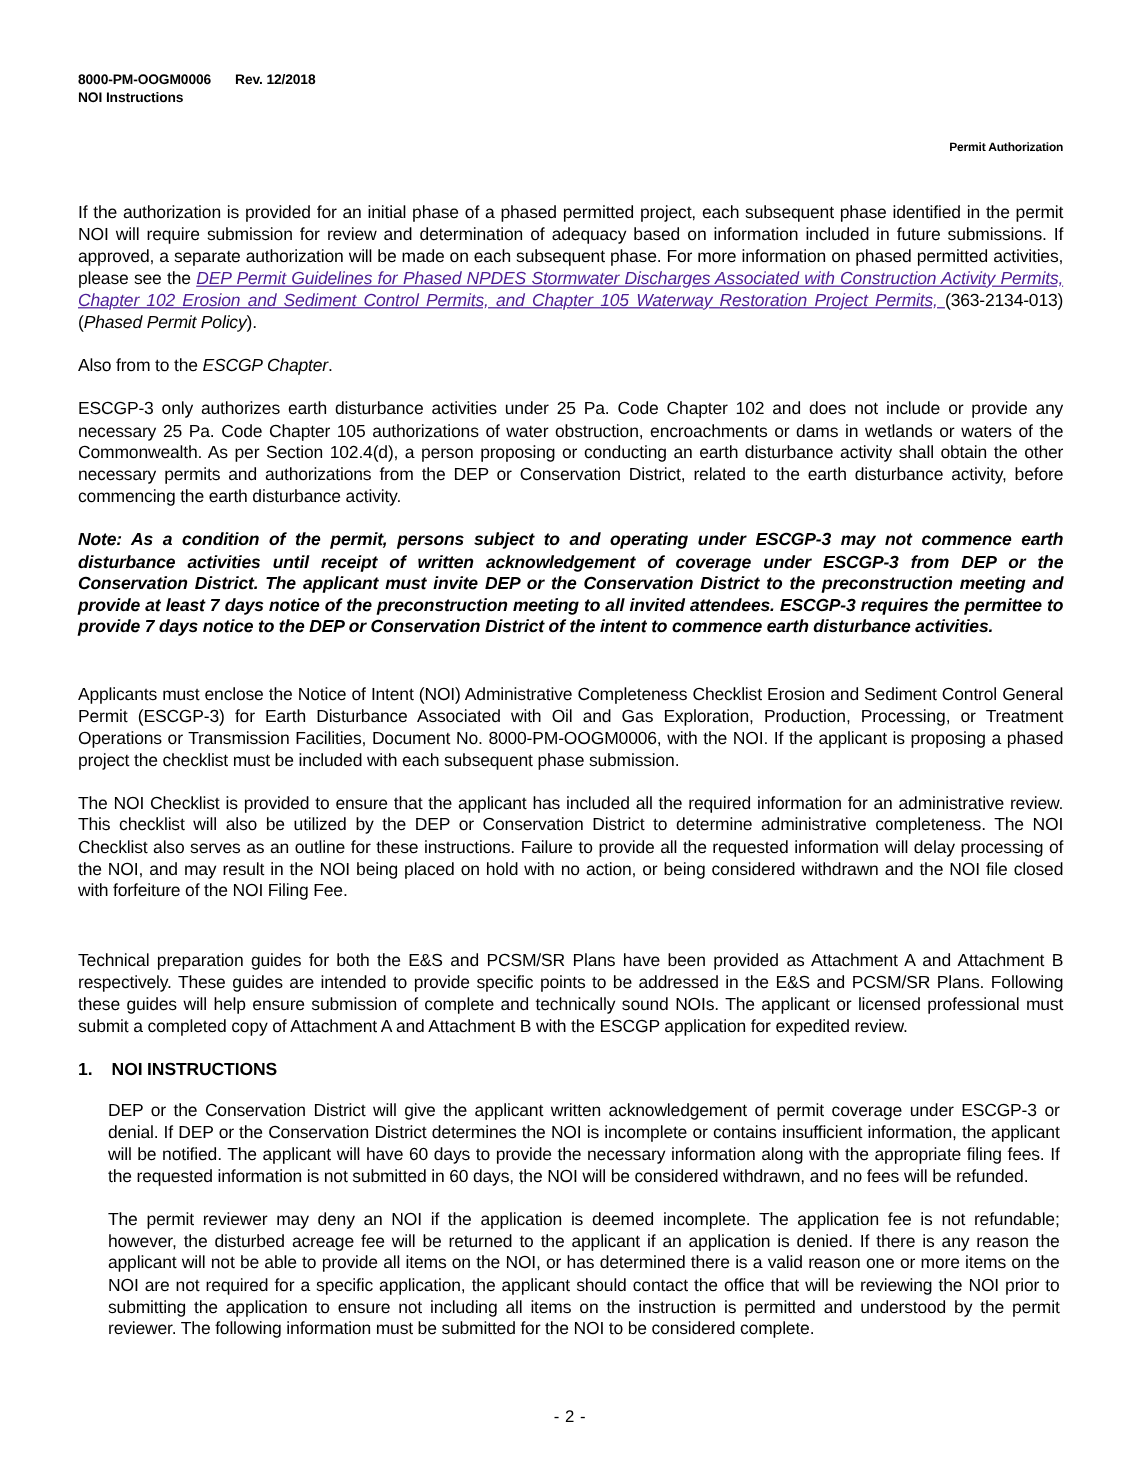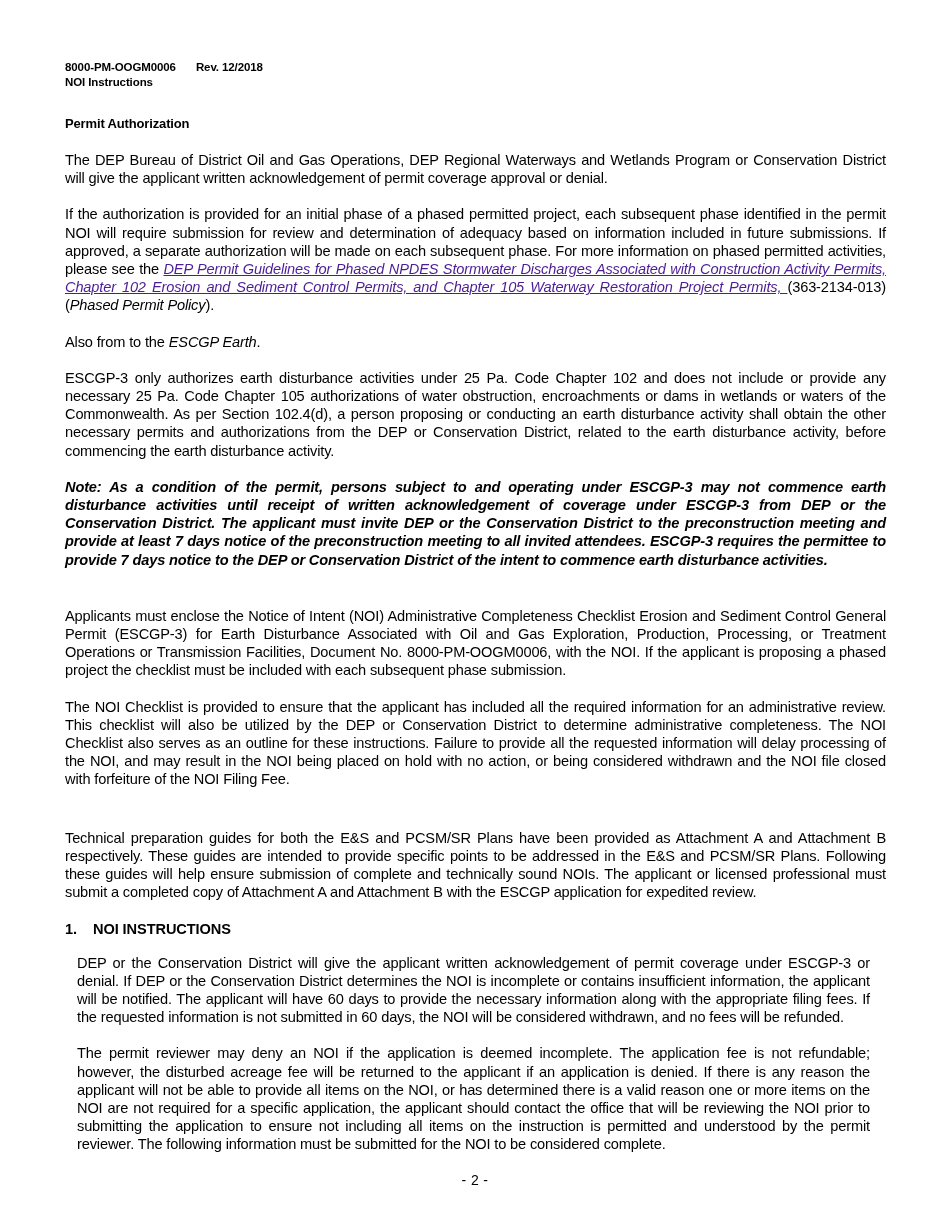--- a/index.html
+++ b/index.html
@@ -35,26 +35,27 @@
     line-height: 14.5px;
     letter-spacing: -0.1px;
     margin-bottom: 0;
   }
   .doc-header .form-no  { display: inline; }
   .doc-header .rev      { display: inline; margin-left: 20px; }
   .doc-header .subtitle { display: block; }
 
   
   h2.section-heading {
-    font-size: 13px;
+    font-size: 10px;
     font-weight: bold;
     line-height: 18px;
     margin: 0;
     padding: 0;
     letter-spacing: -0.15px;
+    text-align: right;
   }
 
   
   p.body {
     font-size: 14.6px;
     line-height: 18.2px;
     margin: 0;
     padding: 0;
     text-align: justify;
     letter-spacing: -0.15px;
@@ -87,21 +88,21 @@
     font-weight: bold;
     line-height: 18px;
   }
   .numbered .numtitle {
     font-size: 14.6px;
     font-weight: bold;
     line-height: 18px;
     letter-spacing: -0.1px;
   }
   .indented {
-    margin-left: 12px;
+    margin-left: 25px;
     width: 793px;
   }
 
   
   .page-footer {
     position: absolute;
     left: 0;
     right: 0;
     top: 1172px;
     text-align: center;
@@ -121,29 +122,28 @@
       <span class="form-no">8000-PM-OOGM0006</span><span class="rev">Rev. 12/2018</span>
       <span class="subtitle">NOI Instructions</span>
     </div>
 
     <div class="sp-26"></div>
 
     <h2 class="section-heading">Permit Authorization</h2>
 
     <div class="sp-18"></div>
 
-    <p class="body">The DEP Bureau of District Oil and Gas Operations, DEP Regional Waterways and Wetlands Program or Conservation District will give the applicant written acknowledgement of permit coverage approval or denial.</p>
 
     <div class="sp-18"></div>
 
     <p class="body"><span>If the authorization is provided for an initial phase of a phased permitted project, each subsequent phase identified in the permit NOI will require submission for review and determination of adequacy based on information included in future submissions.  If approved, a separate authorization will be made on each subsequent phase.  For more information on phased permitted activities, please see the </span><a class="link" href="#">DEP Permit Guidelines for Phased NPDES Stormwater Discharges Associated with Construction Activity Permits, Chapter 102 Erosion and Sediment Control Permits, and Chapter 105 Waterway Restoration Project Permits, </a><span> (363-2134-013) (</span><span class="ital">Phased Permit Policy</span><span>).</span></p>
 
     <div class="sp-18"></div>
 
-    <p class="body nojust"><span>Also from to the </span><span class="ital">ESCGP Earth</span><span>.</span></p>
+    <p class="body nojust"><span>Also from to the </span><span class="ital">ESCGP Chapter</span><span>.</span></p>
 
     <div class="sp-18"></div>
 
     <p class="body">ESCGP-3 only authorizes earth disturbance activities under 25 Pa. Code Chapter 102 and does not include or provide any necessary 25 Pa. Code Chapter 105 authorizations of water obstruction, encroachments or dams in wetlands or waters of the Commonwealth.  As per Section 102.4(d), a person proposing or conducting an earth disturbance activity shall obtain the other necessary permits and authorizations from the DEP or Conservation District, related to the earth disturbance activity, before commencing the earth disturbance activity.</p>
 
     <div class="sp-18"></div>
 
     <p class="body bold">Note:  As a condition of the permit, persons subject to and operating under ESCGP-3 may not commence earth disturbance activities until receipt of written acknowledgement of coverage under ESCGP-3 from DEP or the Conservation District.  The applicant must invite DEP or the Conservation District to the preconstruction meeting and provide at least 7 days notice of the preconstruction meeting to all invited attendees.  ESCGP-3 requires the permittee to provide 7 days notice to the DEP or Conservation District of the intent to commence earth disturbance activities.</p>
 
     <div class="sp-20"></div>

